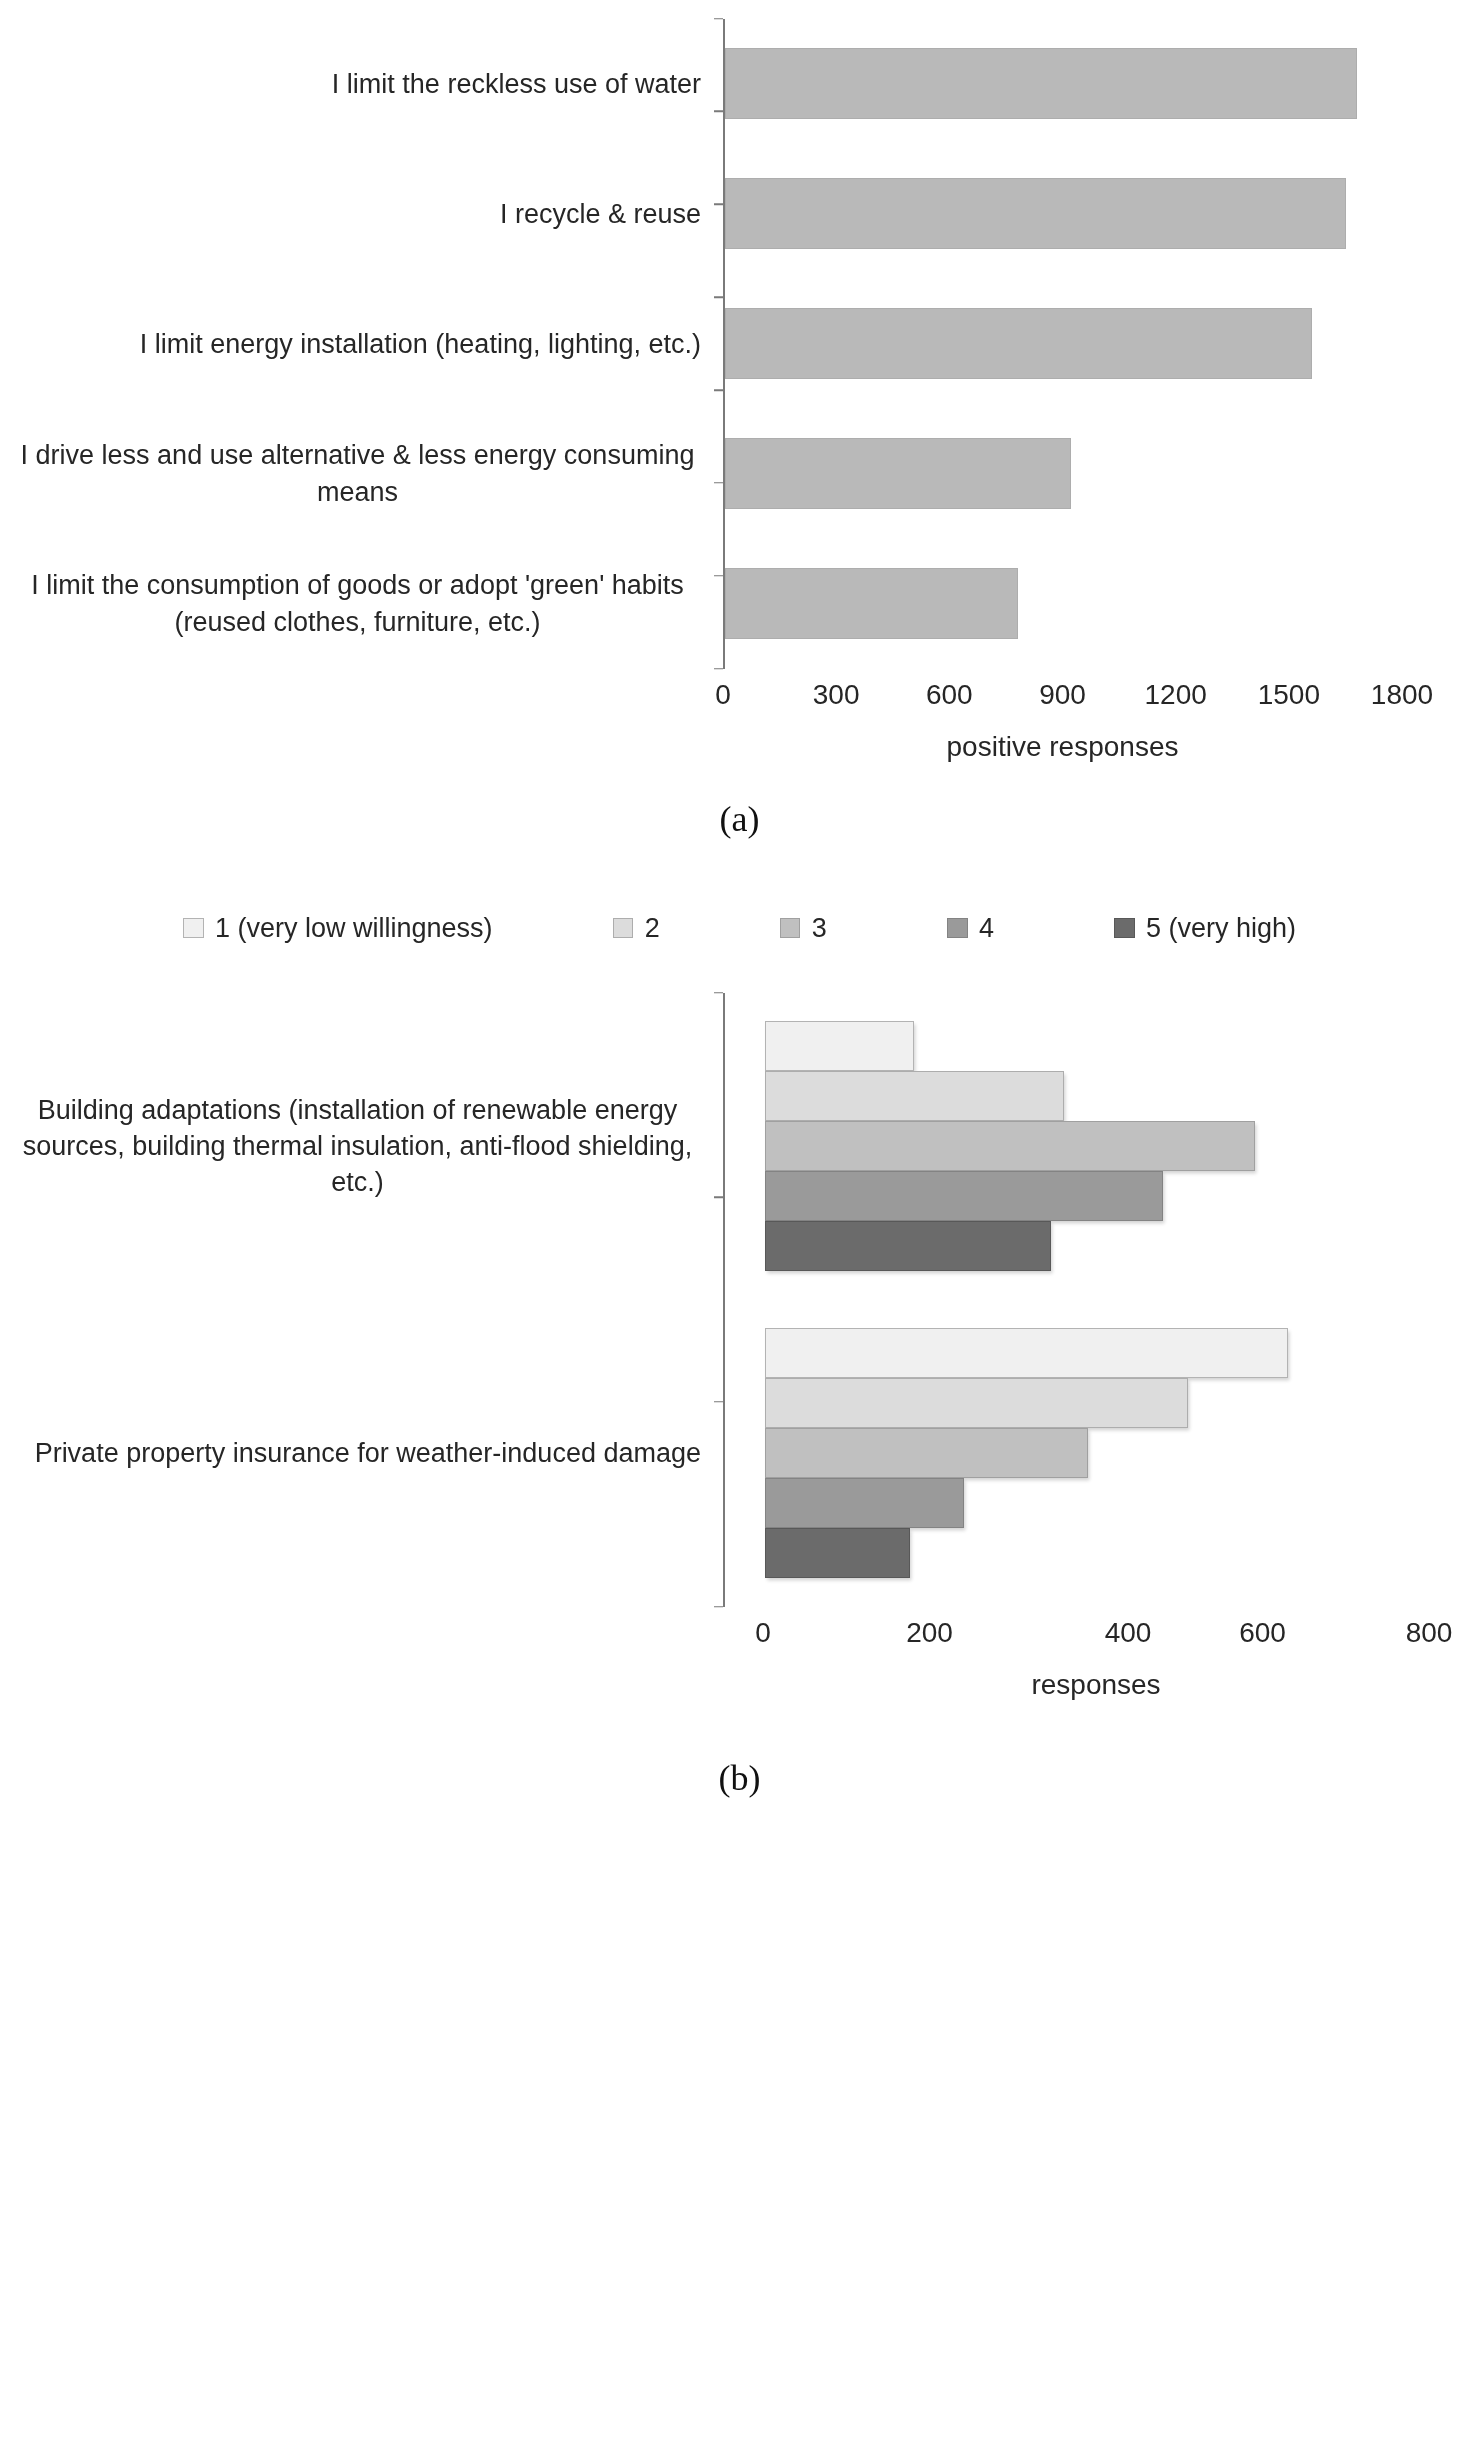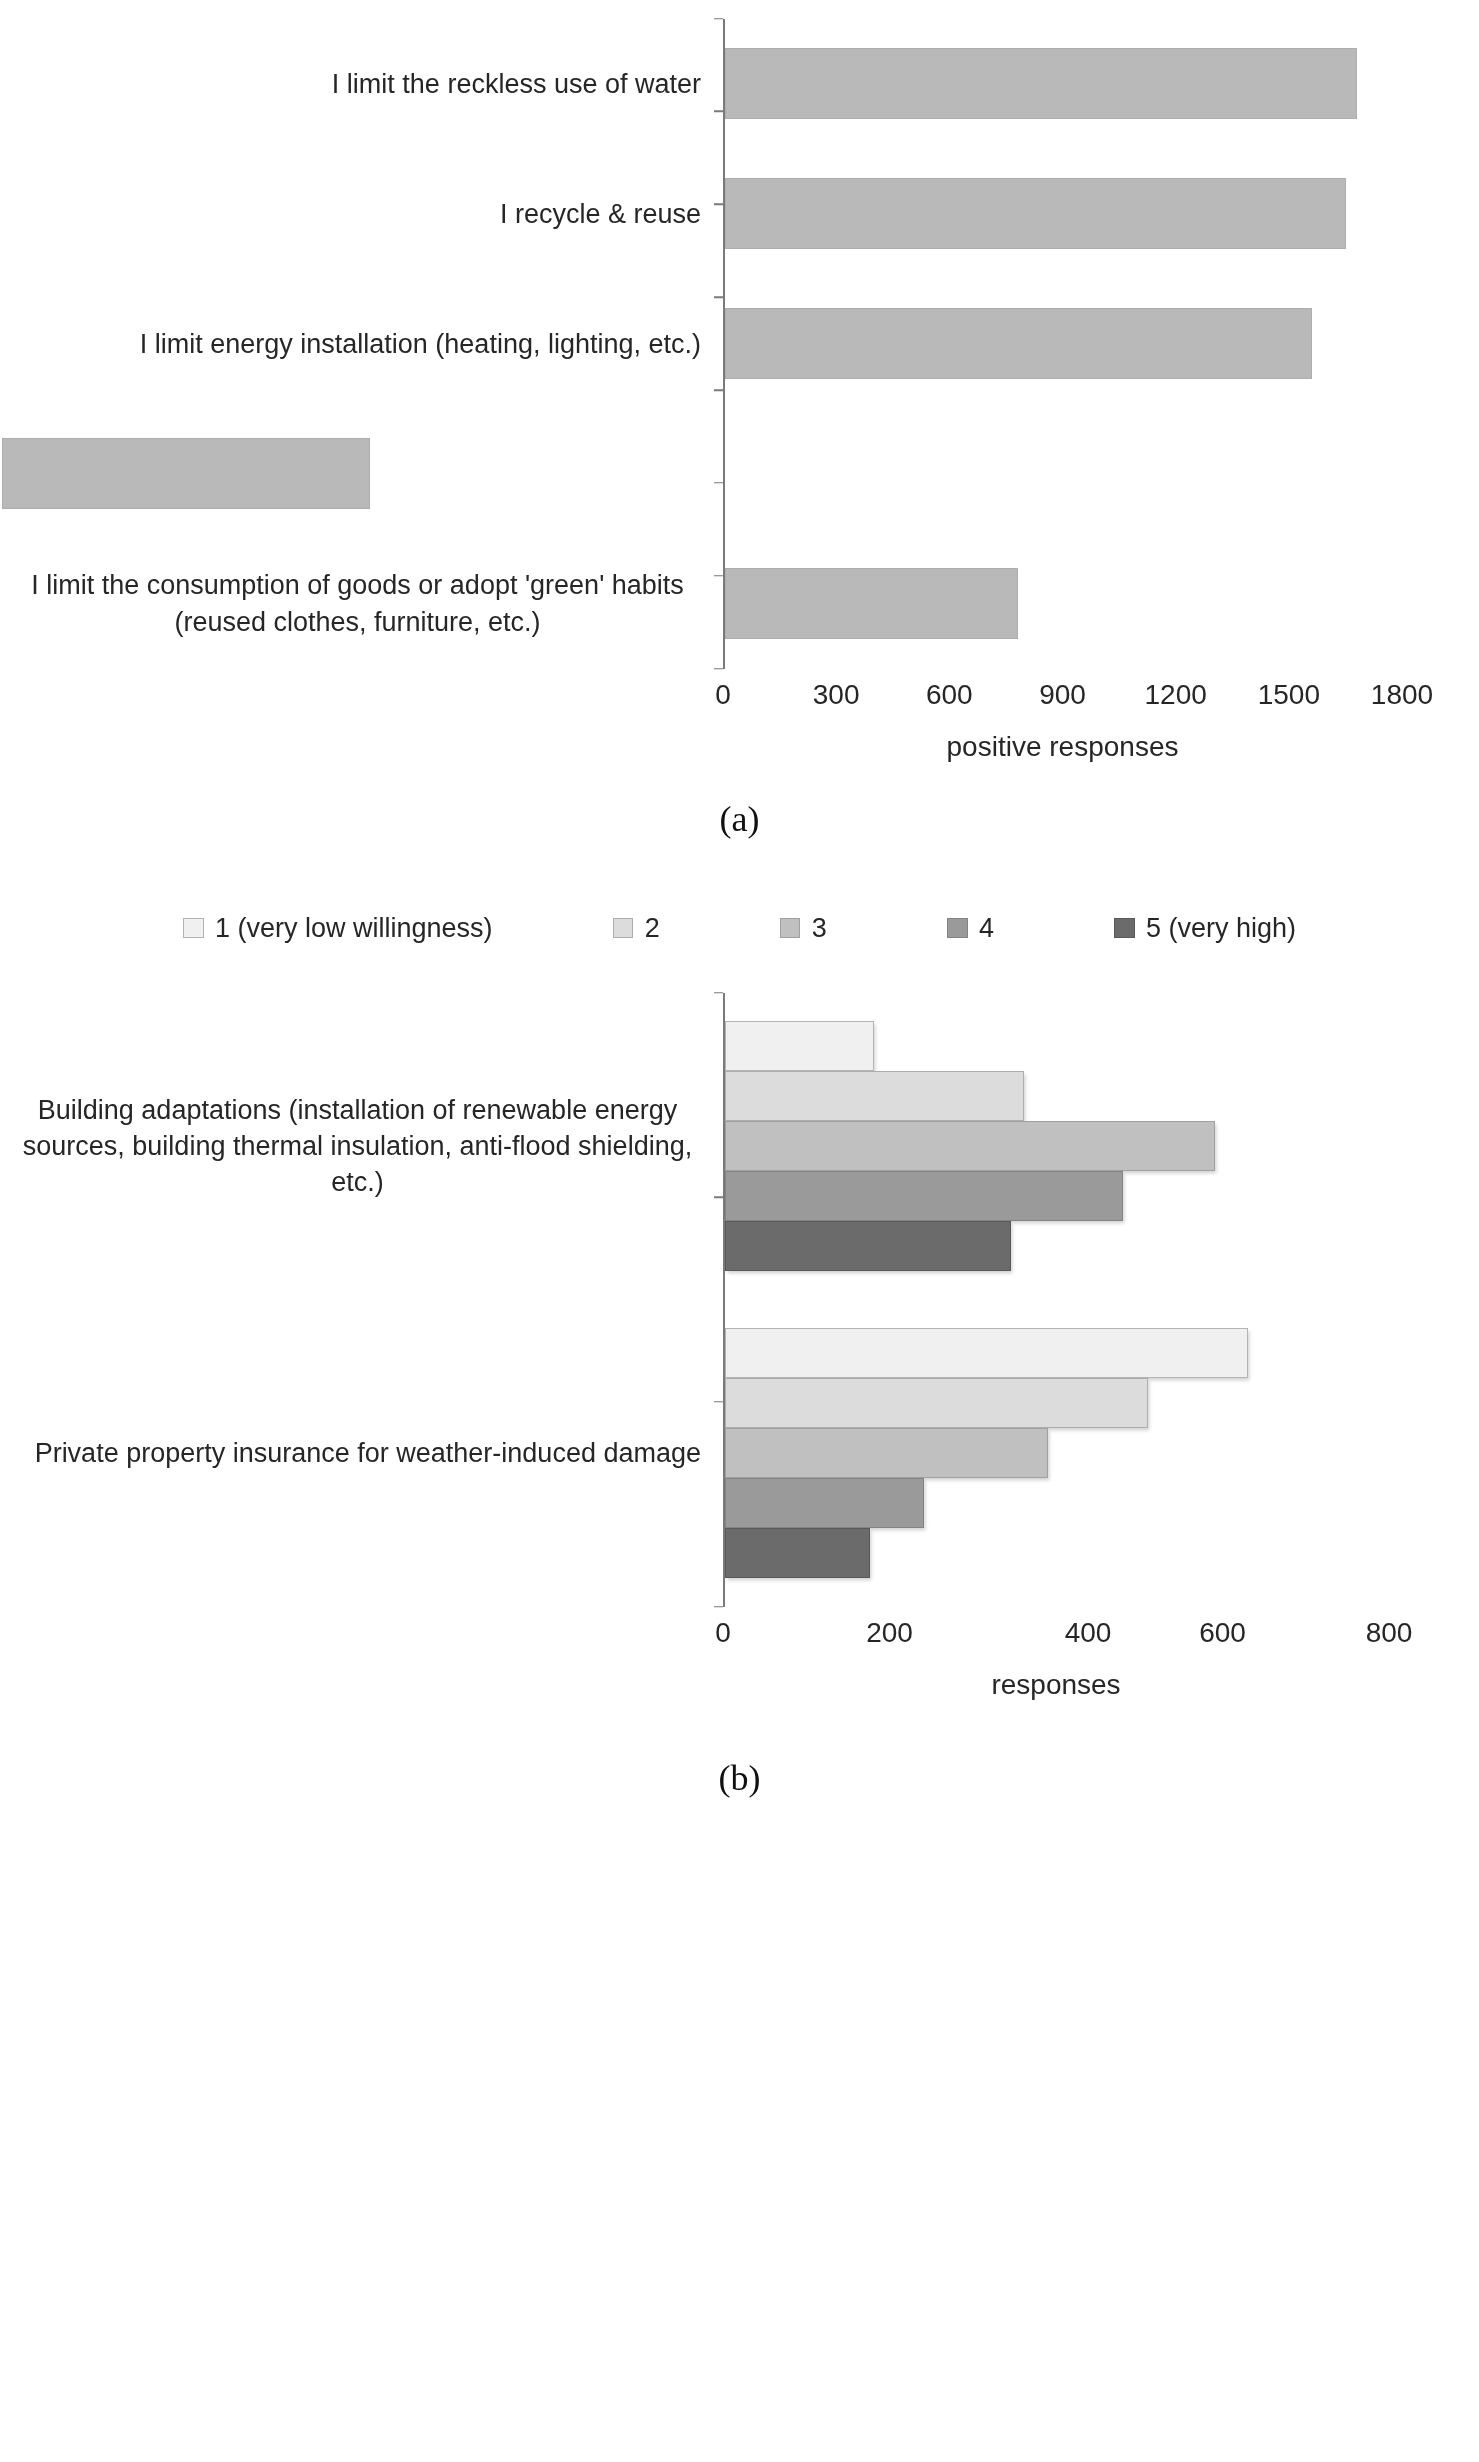--- a/index.html
+++ b/index.html
@@ -1,21 +1,21 @@
 <!DOCTYPE html>
 <html style="font-size:8.3px"><head>
 <meta charset="utf-8">
 <style>
   html,body{margin:0;padding:0;background:#ffffff;}
   body{width:1479px;font-family:"Liberation Sans",sans-serif;color:#262626;}
   .page{width:1479px;min-height:2462px;box-sizing:border-box;padding-top:18.6px;}
 
   
   .grid2a{display:grid;grid-template-columns:723px 679px;}
-  .grid2b{display:grid;grid-template-columns:723px 666px;}
+  .grid2b{display:grid;grid-template-columns:723px 666px;gap:40px;}
   .rows{position:relative;}
   .rows::before{content:"";position:absolute;left:723px;top:0;bottom:0;width:1.5px;background:#7a7a7a;}
   .axis-mark{position:absolute;left:714px;width:9.3px;height:1.5px;background:#7a7a7a;transform:translateY(-50%);}
   .cat-cell{display:flex;align-items:center;justify-content:flex-end;padding-right:22px;}
   .cat-label{font-size:27px;line-height:1.34;text-align:center;max-width:687px;color:#262626;}
   .plot-cell{position:relative;padding-left:1.5px;}
   .ticks-row{height:54px;}
   .ticks{position:relative;}
   .tick-label{position:absolute;top:10.3px;transform:translateX(-50%);font-size:28px;color:#262626;white-space:nowrap;}
   .xlabel-row{height:48px;}
@@ -63,20 +63,23 @@
         </div>
         <div class="grid2a slot-a">
           <div class="cat-cell">
             <span class="cat-label">I limit energy installation (heating, lighting, etc.)</span>
           </div>
           <div class="plot-cell">
             <div class="bar-a" style="width: 86.6667%; background: rgb(185, 185, 185);"></div>
           </div>
         </div>
         <div class="grid2a slot-a">
+          <div class="cat-cell">
+            <span class="cat-label">I drive less and use alternative &amp; less energy consuming means</span>
+          </div>
           <div class="plot-cell">
             <div class="bar-a" style="width: 51.1111%; background: rgb(185, 185, 185);"></div>
           </div>
         </div>
         <div class="grid2a slot-a">
           <div class="cat-cell">
             <span class="cat-label">I limit the consumption of goods or adopt 'green' habits (reused clothes, furniture, etc.)</span>
           </div>
           <div class="plot-cell">
             <div class="bar-a" style="width: 43.3333%; background: rgb(185, 185, 185);"></div>

